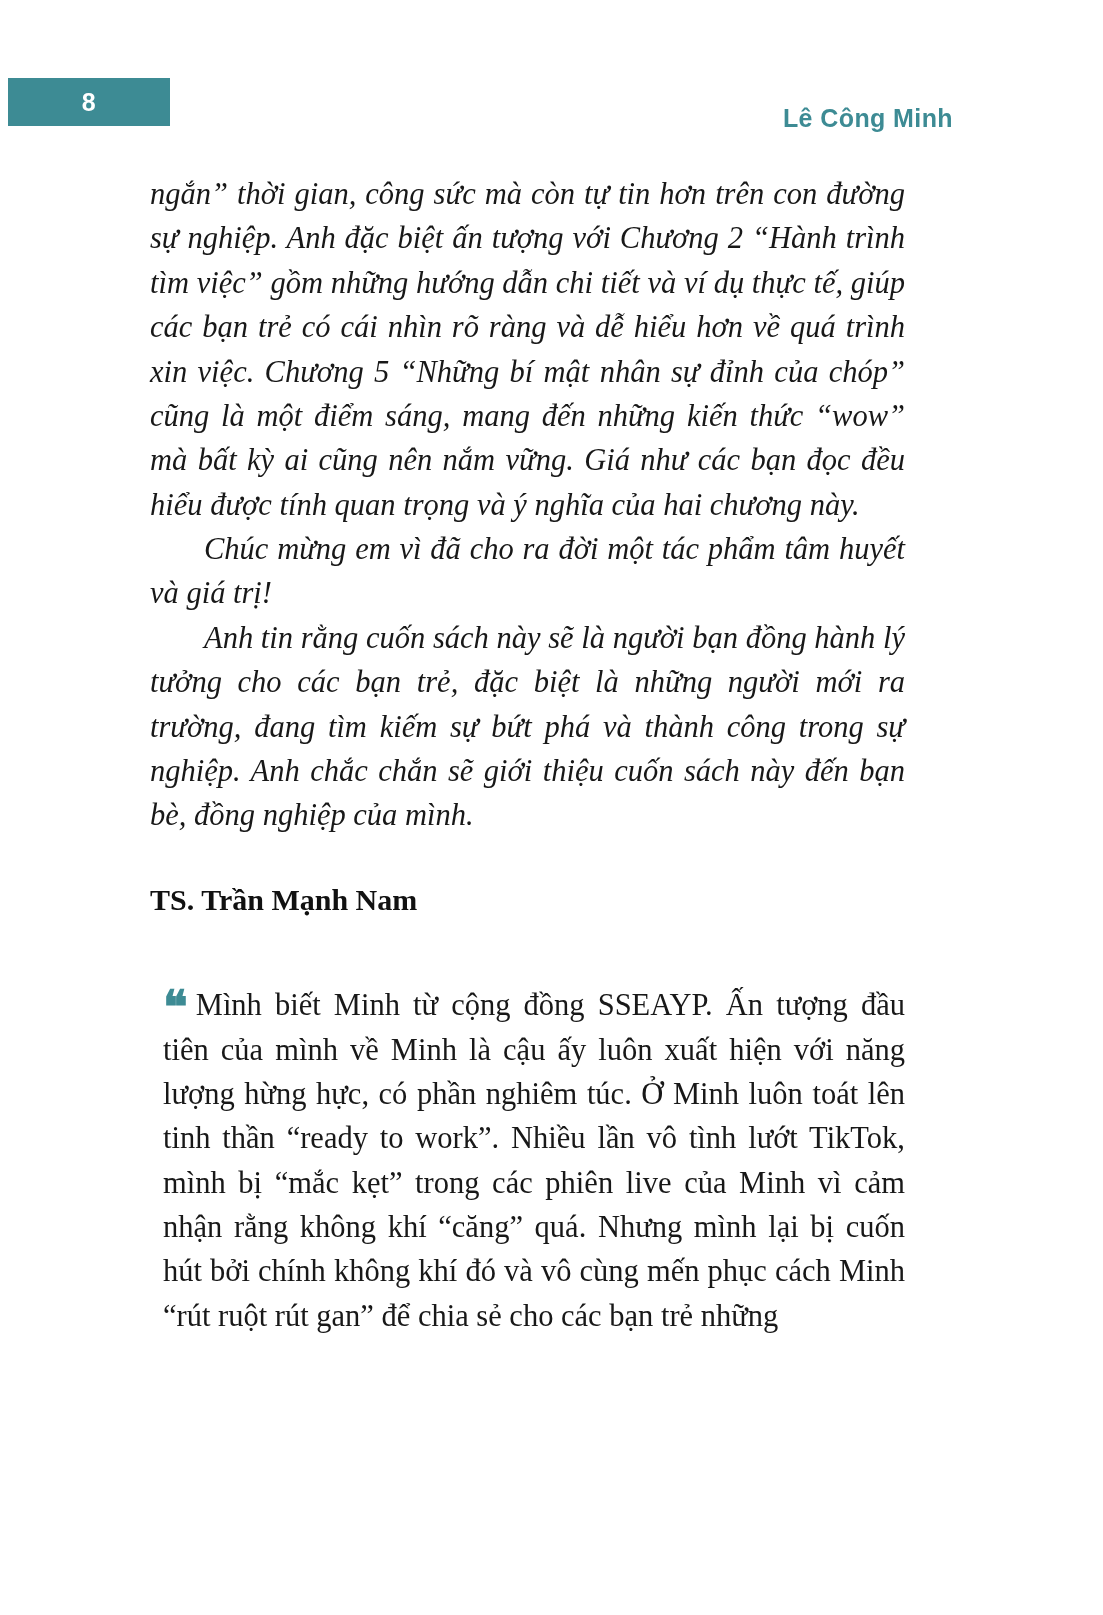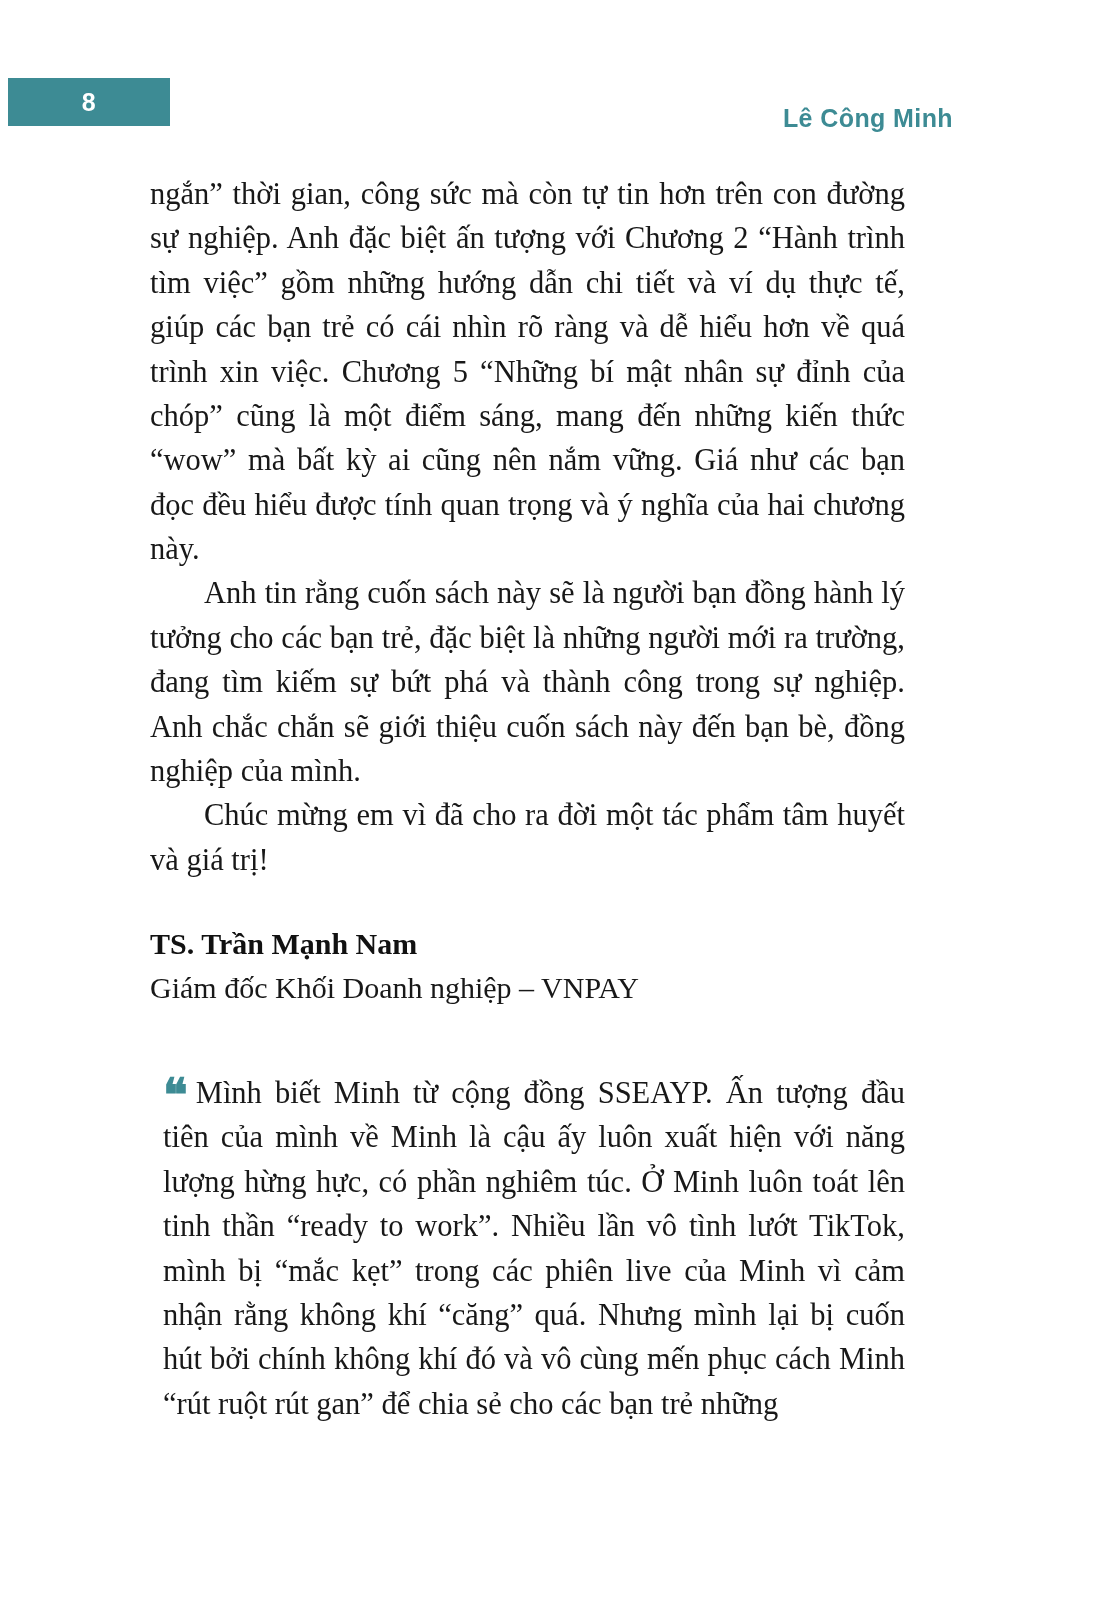--- a/index.html
+++ b/index.html
@@ -63,20 +63,21 @@
   }
 
   p.body-par {
     margin: 0;
     font-size: 30.5px;
     line-height: 1.455;
     text-align: justify;
     text-justify: inter-word;
     hyphens: none;
     color: #181818;
+    font-style: italic;
   }
   p.body-par.indent {
     text-indent: 54px;
   }
   p.body-par + p.body-par {
     margin-top: 0;
   }
 
   .signature-block {
     margin-top: 40px;
@@ -123,25 +124,24 @@
 <div class="page-header">
   <div class="folio-block">
     <span class="folio-number">8</span>
   </div>
   <div class="running-head">Lê Công Minh</div>
 </div>
 
 <div class="text-column">
 
   <p class="body-par">ngắn” thời gian, công sức mà còn tự tin hơn trên con đường sự nghiệp. Anh đặc biệt ấn tượng với Chương 2 “Hành trình tìm việc” gồm những hướng dẫn chi tiết và ví dụ thực tế, giúp các bạn trẻ có cái nhìn rõ ràng và dễ hiểu hơn về quá trình xin việc. Chương 5 “Những bí mật nhân sự đỉnh của chóp” cũng là một điểm sáng, mang đến những kiến thức “wow” mà bất kỳ ai cũng nên nắm vững. Giá như các bạn đọc đều hiểu được tính quan trọng và ý nghĩa của hai chương này.</p>
+  <p class="body-par indent">Chúc mừng em vì đã cho ra đời một tác phẩm tâm huyết và giá trị!</p>
   <p class="body-par indent">Anh tin rằng cuốn sách này sẽ là người bạn đồng hành lý tưởng cho các bạn trẻ, đặc biệt là những người mới ra trường, đang tìm kiếm sự bứt phá và thành công trong sự nghiệp. Anh chắc chắn sẽ giới thiệu cuốn sách này đến bạn bè, đồng nghiệp của mình.</p>
-  <p class="body-par indent">Chúc mừng em vì đã cho ra đời một tác phẩm tâm huyết và giá trị!</p>
 
   <div class="signature-block">
     <div class="sig-name">TS. Trần Mạnh Nam</div>
-    <div class="sig-title">Giám đốc Khối Doanh nghiệp – VNPAY</div>
   </div>
 
   <div class="testimonial">
     <p><span class="quote-mark">❝</span><span>Mình biết Minh từ cộng đồng SSEAYP. Ấn tượng đầu tiên của mình về Minh là cậu ấy luôn xuất hiện với năng lượng hừng hực, có phần nghiêm túc. Ở Minh luôn toát lên tinh thần “ready to work”. Nhiều lần vô tình lướt TikTok, mình bị “mắc kẹt” trong các phiên live của Minh vì cảm nhận rằng không khí “căng” quá. Nhưng mình lại bị cuốn hút bởi chính không khí đó và vô cùng mến phục cách Minh “rút ruột rút gan” để chia sẻ cho các bạn trẻ những</span></p>
   </div>
 
 </div>
 
 </body></html>

